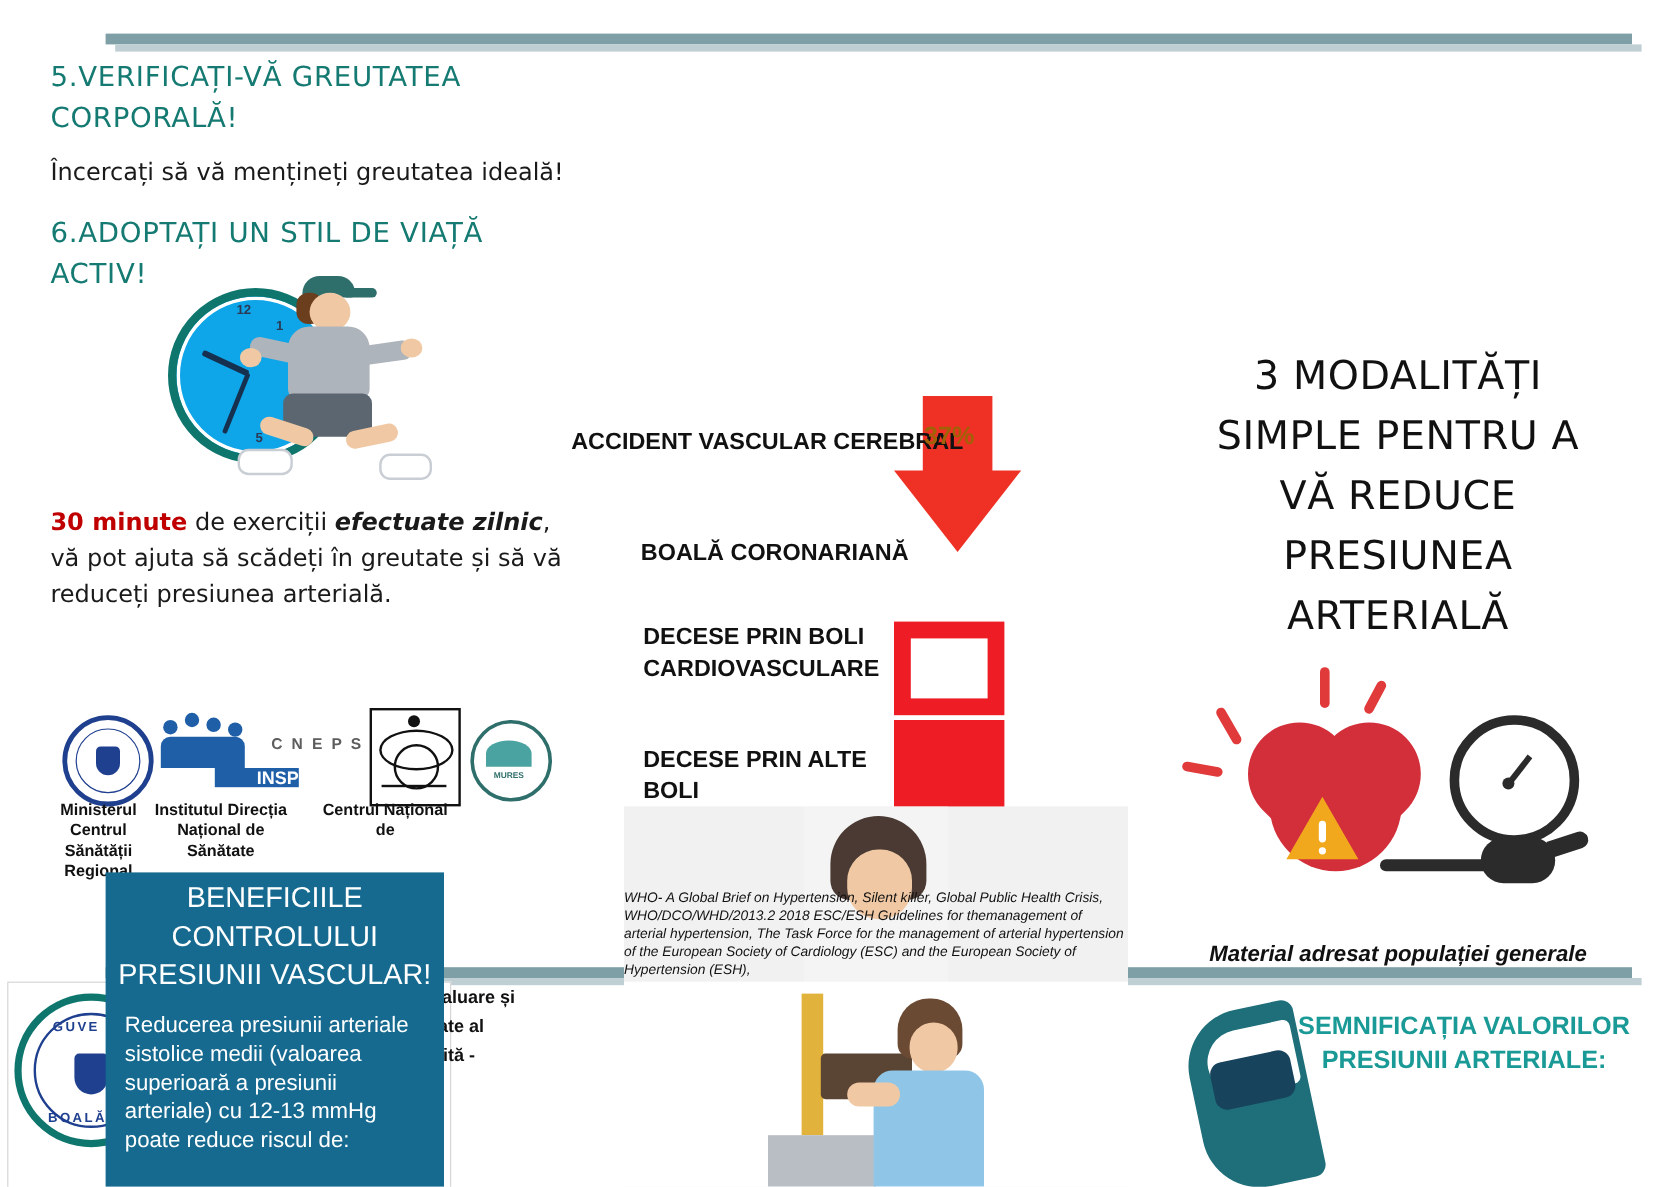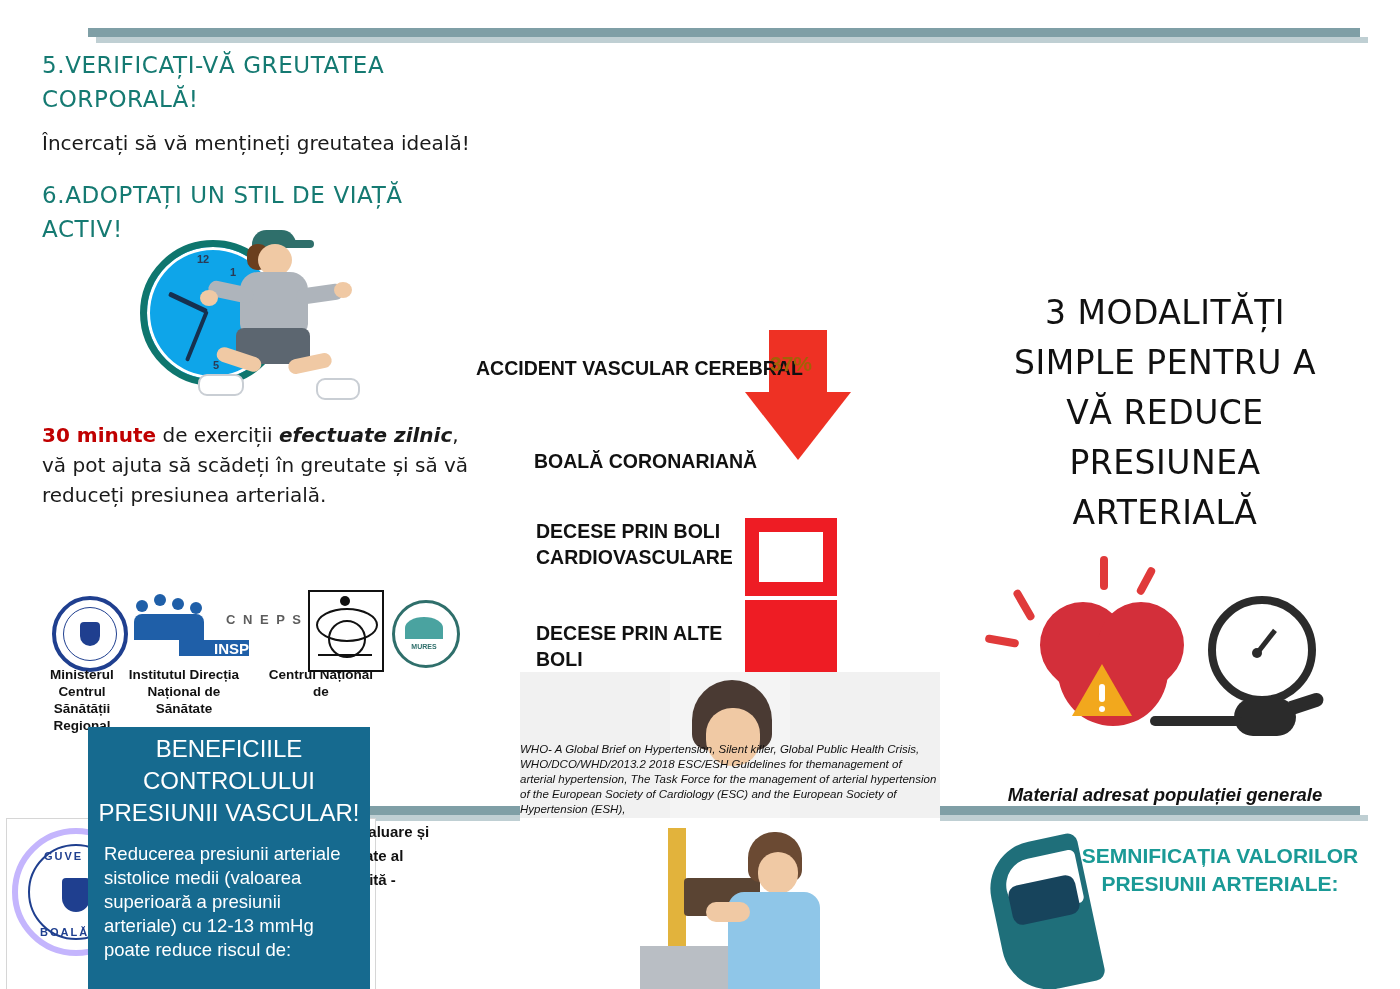--- a/index.html
+++ b/index.html
@@ -129,21 +129,21 @@
     font-family: "Liberation Sans", sans-serif;
   }
   
   .seal-box {
     position: absolute; left: 6px; top: 818px; width: 368px; height: 171px;
     background: #ffffff; border: 1px solid #d6d6d6;
   }
   .seal {
     position: absolute; left: 12px; top: 828px; width: 128px; height: 128px;
     border-radius: 50%;
-    border: 6px solid #c4b5fd;
+    border: 6px solid #0f766e;
     box-sizing: border-box;
     background: #ffffff;
   }
   .seal-inner {
     position: absolute; left: 10px; top: 10px; right: 10px; bottom: 10px;
     border: 2px solid #1f3f8f; border-radius: 50%;
   }
   .seal-word {
     position: absolute; color: #1f3f8f; font-size: 11px; font-weight: bold;
     letter-spacing: 2px;

